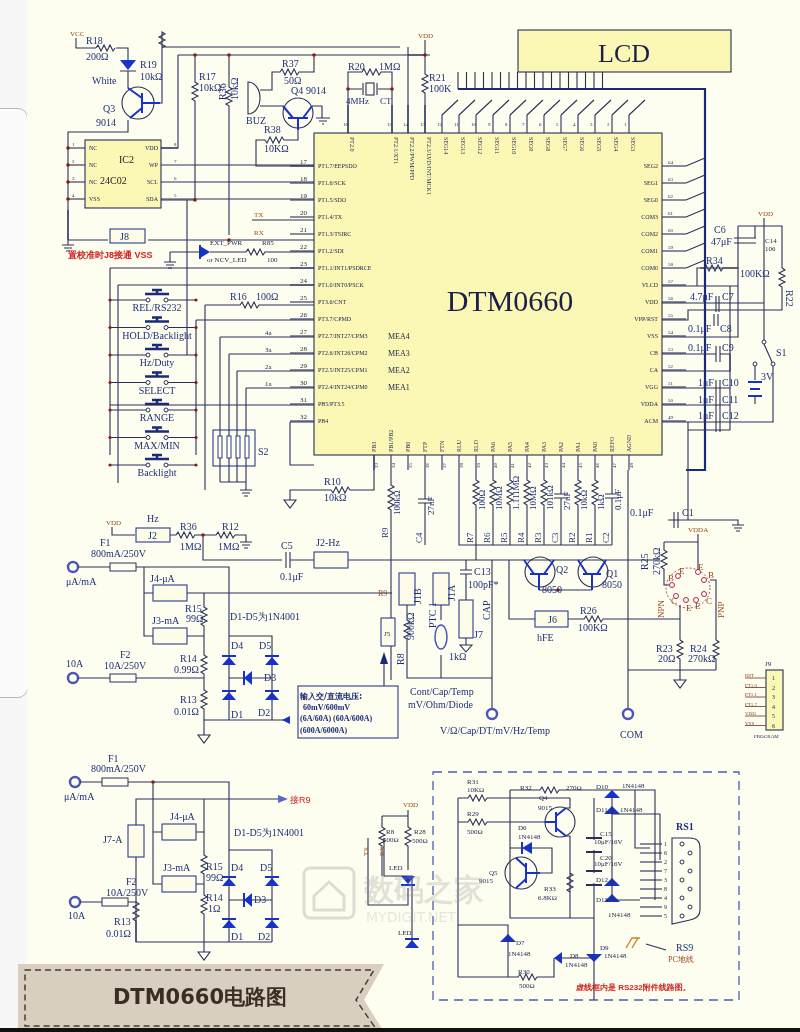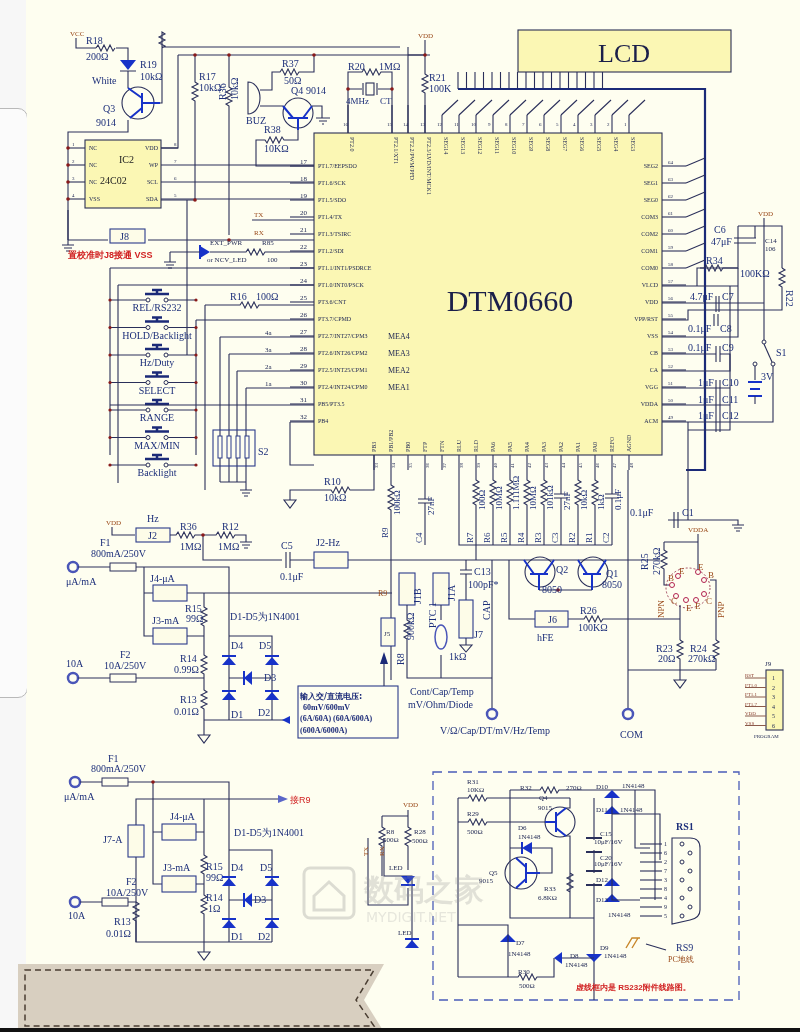--- a/index.html
+++ b/index.html
@@ -954,14 +954,15 @@
     <rect x="4" y="8" width="50" height="50" rx="6" fill="none" stroke="#888" stroke-width="3"></rect>
     <path d="M14,36 L29,22 L44,36 L44,50 L14,50 Z" fill="none" stroke="#888" stroke-width="3"></path>
     <text x="64" y="40" style="font-family:'DejaVu Sans',sans-serif;font-size:30px;fill:#999;font-weight:bold">数码之家</text>
     <text x="66" y="62" style="font-family:'DejaVu Sans',sans-serif;font-size:14px;fill:#aaa">MYDIGIT.NET</text>
   </svg>
 
   <svg id="banner" viewBox="0 0 366 70">
     <path d="M0,2 L366,2 L346,38 L366,70 L0,70 Z" fill="#d8cfc0"></path>
     <path d="M7,8 L356,8 L338,38 L356,64 L7,64 Z" fill="none" stroke="#4a3e32" stroke-width="1.5" stroke-dasharray="6,4"></path>
   </svg>
+  <div id="banner-text">DTM0660电路图</div>
   <div id="bottom-bar"></div>
 </div>
 
 </body></html>

